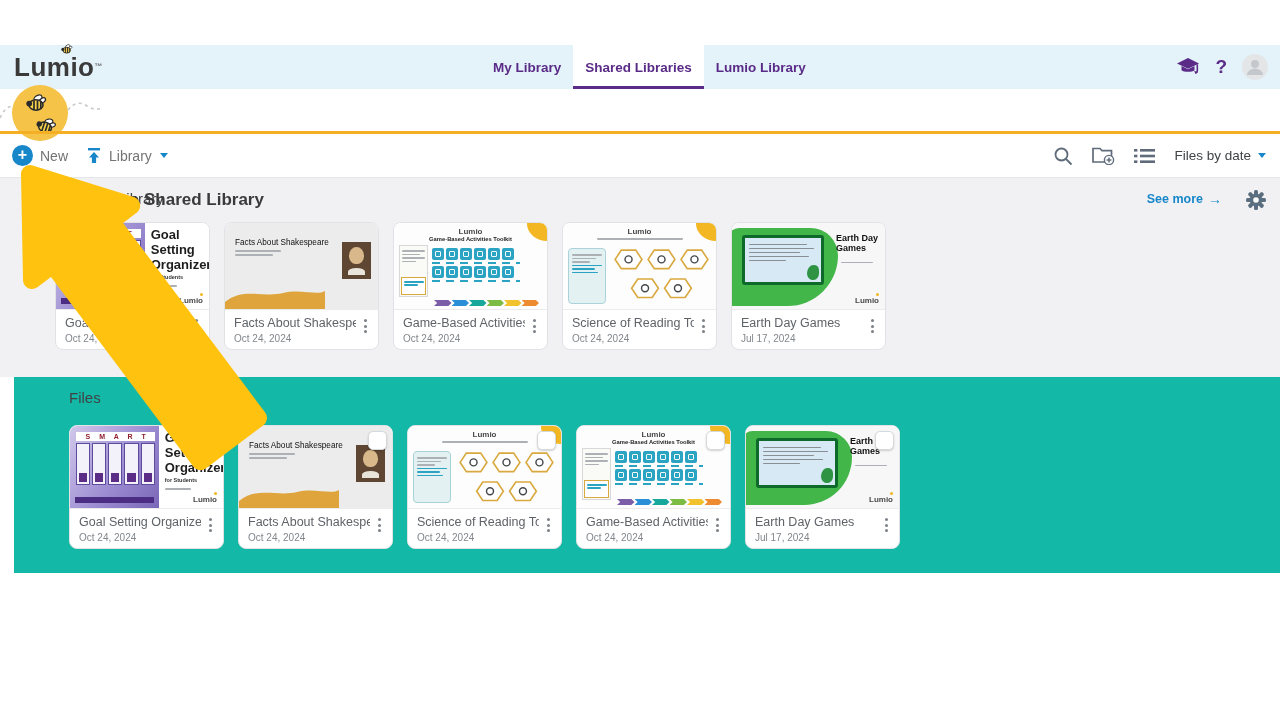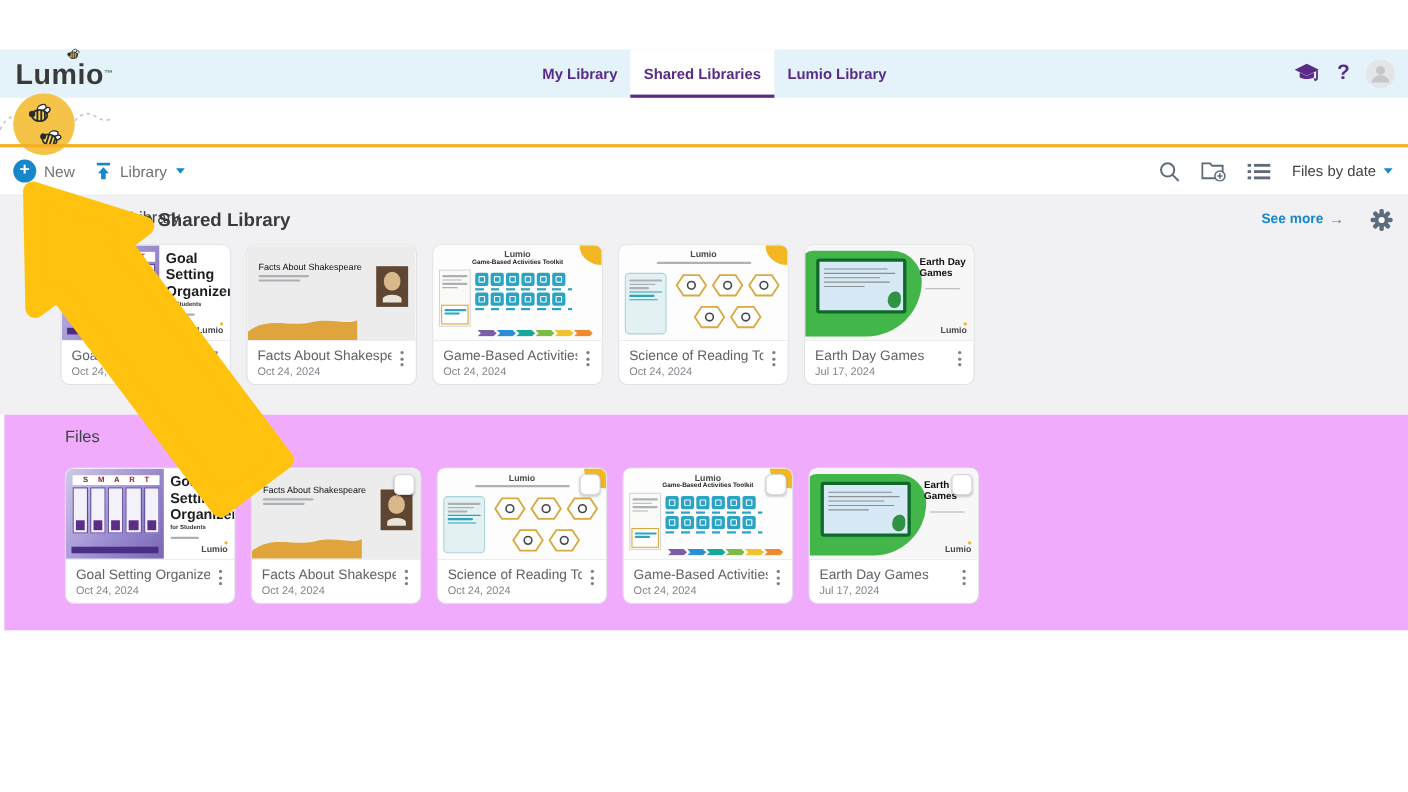--- a/index.html
+++ b/index.html
@@ -37,21 +37,21 @@
   .sort{display:flex;align-items:center;gap:6px;cursor:pointer;}
   .sort-label{font-size:13.5px;color:#3F4346;}
   .icon-btn{display:flex;align-items:center;cursor:pointer;}
 
   
   .library-band{position:absolute;top:178px;left:0;right:0;height:199px;background:#F1F1F4;}
   .lb-title{position:absolute;left:118px;top:12px;font-size:15px;color:#3F4346;}
   .see-more{position:absolute;right:58px;top:13px;font-size:12.5px;font-weight:bold;color:#1787C9;display:flex;align-items:center;gap:5px;cursor:pointer;margin-left:14px;}
   .see-more .arr{font-size:14px;}
   .cards{position:absolute;left:55px;top:44px;display:flex;gap:14px;}
-  .files-band{position:absolute;top:377px;left:4px;right:0;height:196px;background:#f0abfc;}
+  .files-band{position:absolute;top:377px;left:14px;right:0;height:196px;background:#14b8a6;}
   .fb-title{position:absolute;left:55px;top:12px;font-size:15px;color:#3F4346;}
   .files-band .cards{top:48px;}
 
   
   .card{width:155px;height:128px;background:#fff;border:1px solid #E0E2E5;border-radius:8px;position:relative;box-sizing:border-box;overflow:hidden;cursor:pointer;}
   .files-band .card{height:124px;}
   .thumb{height:86px;position:relative;overflow:hidden;border-bottom:1px solid #ECECEE;background:#fff;}
   .files-band .thumb{height:82px;}
   .cfoot{display:flex;align-items:flex-start;padding:6px 6px 0 9px;}
   .ctitle{font-size:12.5px;color:#5F6368;white-space:nowrap;overflow:hidden;max-width:122px;}

